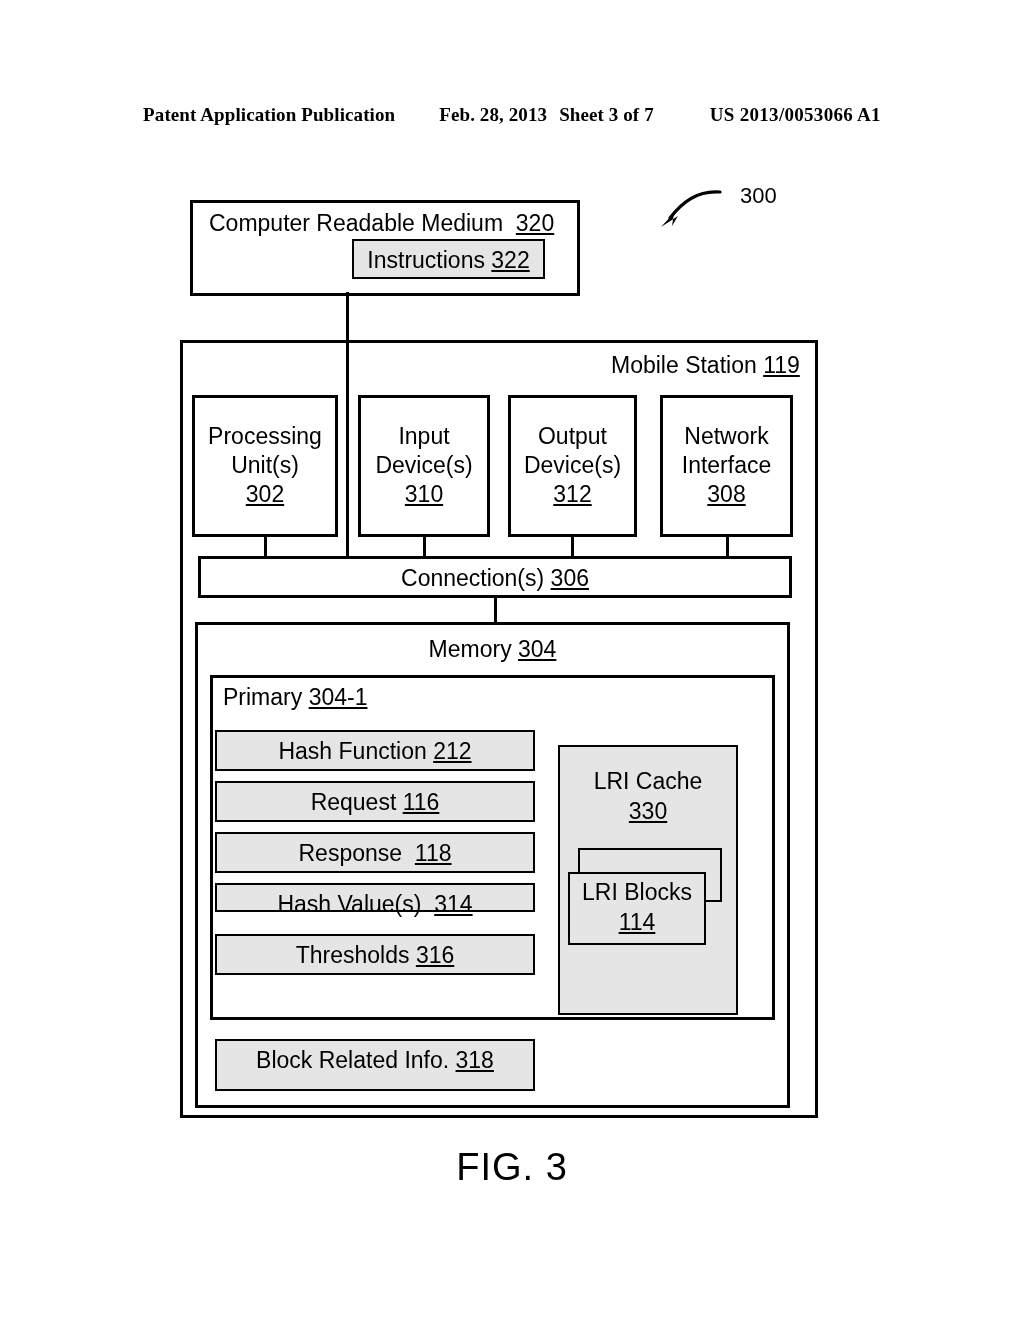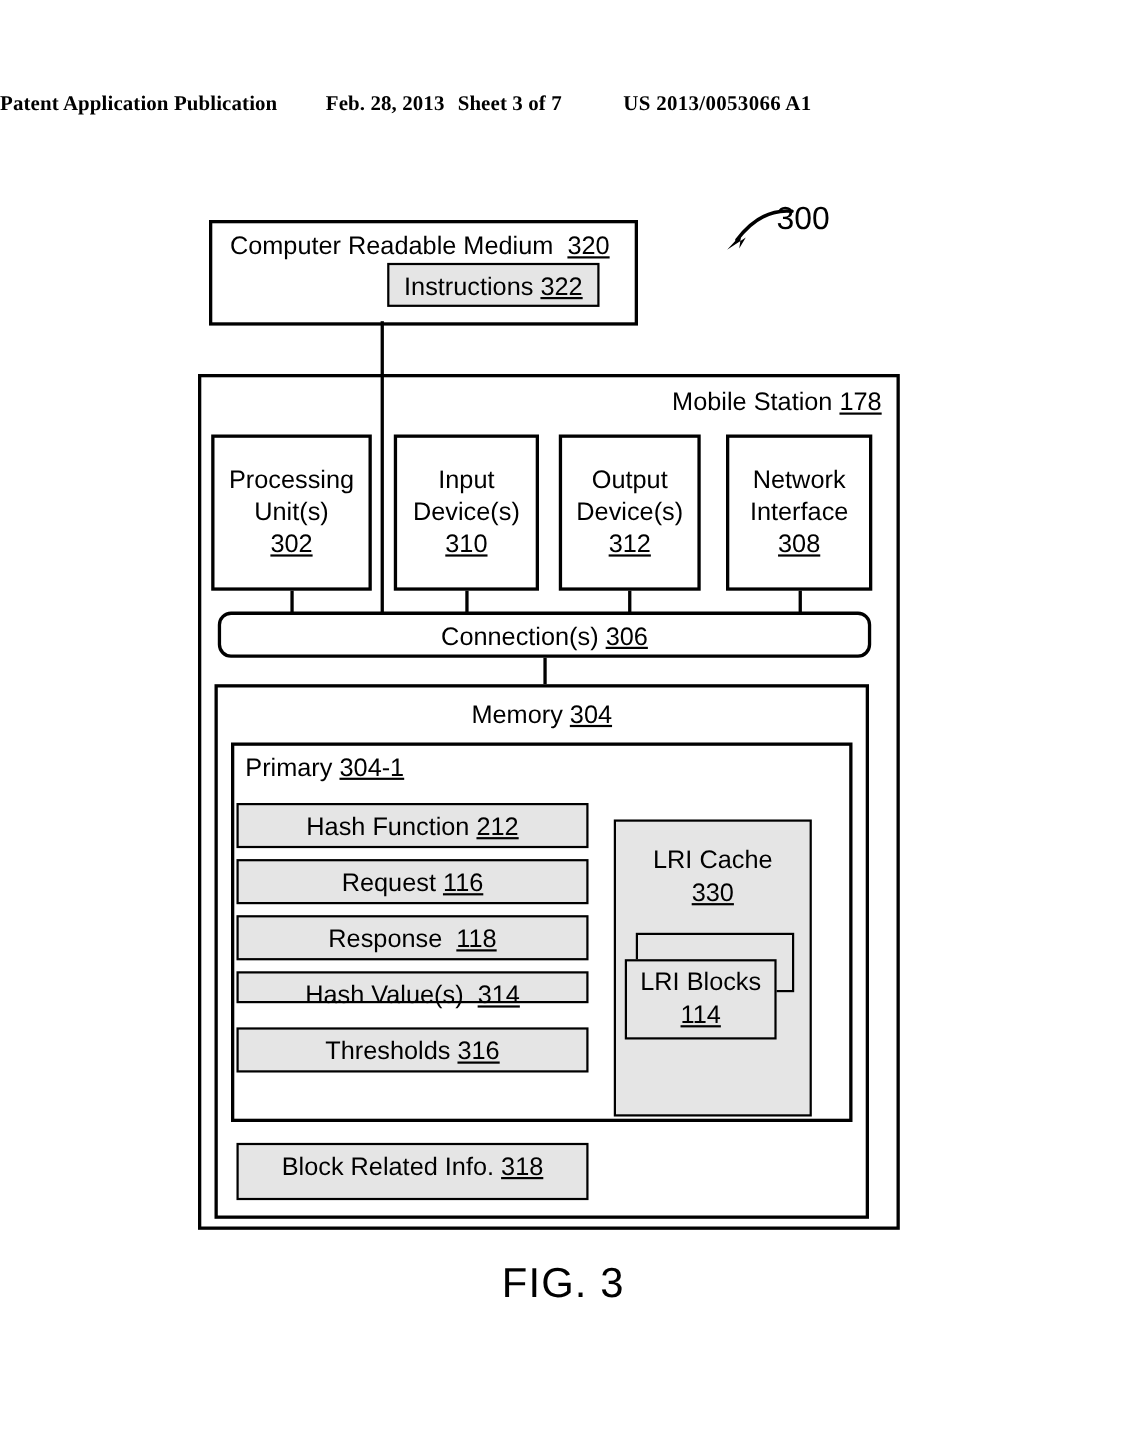--- a/index.html
+++ b/index.html
@@ -21,30 +21,30 @@
   }
 
   
   .pub-header {
     position: absolute;
     left: 0;
     top: 84px;
     width: 1024px;
     height: 30px;
     display: flex;
-    justify-content: flex-start;
+    justify-content: center;
     align-items: baseline;
     font-family: "Liberation Serif", serif;
     font-weight: bold;
     font-size: 19px;
     letter-spacing: 0.1px;
     white-space: nowrap;
   }
   .pub-header .seg-pub   { margin-right: 44px; }
-  .pub-header .seg-date  { margin-right: 12px; }
+  .pub-header .seg-date  { margin-right: 12px; margin-top: 20px; }
   .pub-header .seg-sheet { margin-right: 56px; }
   .pub-header .seg-num   { letter-spacing: 0.3px; }
 
   
   .box {
     position: absolute;
     box-sizing: border-box;
     border: 3px solid #000;
     background: #ffffff;
   }
@@ -84,21 +84,22 @@
     top: 1146px;
     width: 1024px;
     text-align: center;
     font-size: 38px;
     letter-spacing: 1px;
   }
 
   
   .callout-num {
     position: absolute;
-    font-size: 29px;
+    font-size: 22px;
+    margin-left: 34px;
   }
 </style>
 </head>
 <body>
 
 <div id="page">
 
   <div class="pub-header">
     <span class="seg-pub">Patent Application Publication</span>
     <span class="seg-date">Feb. 28, 2013</span>
@@ -119,21 +120,21 @@
 
   <svg style="position:absolute; left:648px; top:182px; width:80px; height:52px;" viewBox="0 0 80 52">
     <path d="M 72 10 C 50 8, 34 20, 22 36" stroke="#000" stroke-width="3.2" fill="none" stroke-linecap="round"></path>
     <path d="M 13 45 L 30 34 L 24 44 L 26 31 Z" fill="#000"></path>
   </svg>
   <div class="callout-num" style="left:706px; top:183px;">300</div>
 
   <div class="box" style="left:180px; top:340px; width:638px; height:778px;"></div>
 
   <div class="lbl" style="left:611px; top:353px;">
-    <span>Mobile Station</span><span>&nbsp;</span><span class="u">178</span>
+    <span>Mobile Station</span><span>&nbsp;</span><span class="u">119</span>
   </div>
 
   <div class="box" style="left:192px; top:395px; width:146px; height:142px;">
     <div class="lbl ctr" style="top:26px;">Processing</div>
     <div class="lbl ctr" style="top:55px;">Unit(s)</div>
     <div class="lbl ctr u" style="top:84px;">302</div>
   </div>
 
   <div class="box" style="left:358px; top:395px; width:132px; height:142px;">
     <div class="lbl ctr" style="top:26px;">Input</div>
@@ -153,21 +154,21 @@
     <div class="lbl ctr u" style="top:84px;">308</div>
   </div>
 
   <div class="vline" style="left:264px; top:537px; height:20px;"></div>
   <div class="vline" style="left:423px; top:537px; height:20px;"></div>
   <div class="vline" style="left:571px; top:537px; height:20px;"></div>
   <div class="vline" style="left:726px; top:537px; height:20px;"></div>
 
   <div class="vline" style="left:346px; top:292px; height:265px; z-index:5;"></div>
 
-  <div class="box" style="left:198px; top:556px; width:594px; height:42px; z-index:6;border-radius:12px;">
+  <div class="box" style="left:198px; top:556px; width:594px; height:42px; z-index:6;">
     <div class="lbl ctr" style="top:7px;">
       <span>Connection(s)</span><span>&nbsp;</span><span class="u">306</span>
     </div>
   </div>
 
   <div class="vline" style="left:494px; top:598px; height:26px;"></div>
 
   <div class="box" style="left:195px; top:622px; width:595px; height:486px;">
     <div class="lbl ctr" style="top:12px;">
       <span>Memory</span><span>&nbsp;</span><span class="u">304</span>

